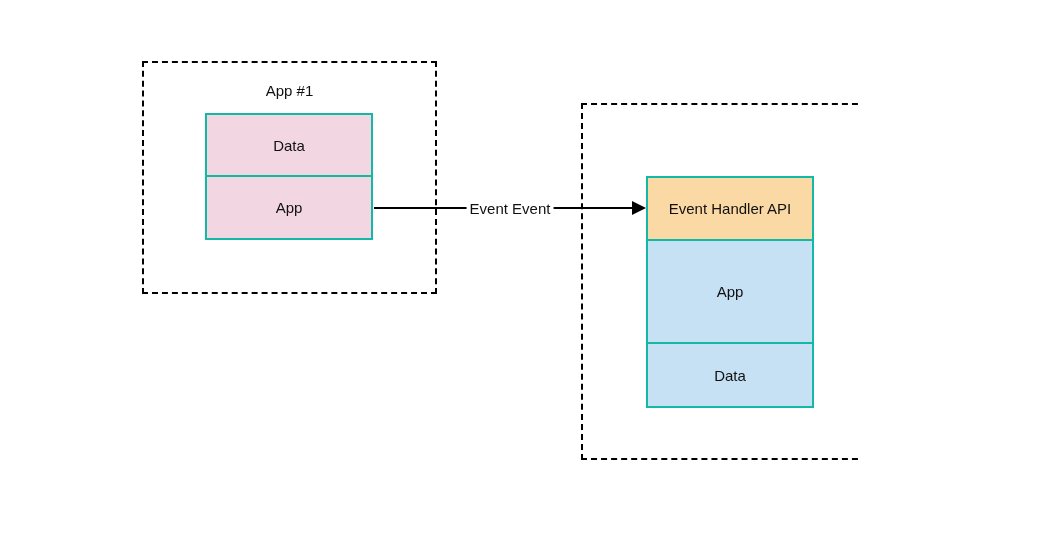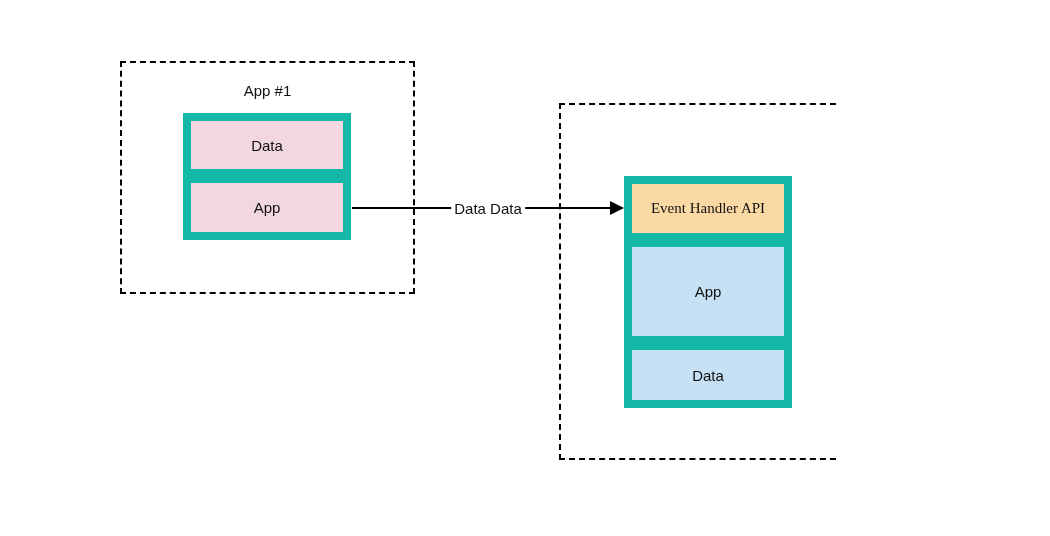--- a/index.html
+++ b/index.html
@@ -4,38 +4,39 @@
 <style>
   html, body { margin: 0; padding: 0; background: #ffffff; }
   .canvas {
     position: relative;
     width: 838px;
     height: 536px;
     background: #ffffff;
     font-family: "Liberation Sans", sans-serif;
     color: #111111;
     overflow: hidden;
+    margin-left: 22px;
   }
   .dashed-container {
     position: absolute;
     box-sizing: border-box;
     border: 2px dashed #000000;
     background: transparent;
   }
   .group-title {
     position: absolute;
     text-align: center;
     font-size: 15px;
     line-height: 18px;
     white-space: nowrap;
   }
   .stack { position: absolute; }
   .cell {
     box-sizing: border-box;
-    border: 8px solid #14b8a6;
+    border: 2px solid #14b8a6;
     display: flex;
     align-items: center;
     justify-content: center;
     font-size: 15px;
     text-align: center;
   }
   .cell + .cell { margin-top: -2px; }
 
   
   .app1-container { left: 120px; top: 61px; width: 295px; height: 233px; }
@@ -44,21 +45,21 @@
   .cell-pink      { background: #f2d7e2; }
   .app1-cell-data { height: 64px; }
   .app1-cell-app  { height: 65px; }
 
   
   .another-container { left: 559px; top: 103px; width: 297px; height: 357px; }
   .another-title     { left: 559px; top: 146px; width: 297px; }
   .another-stack     { left: 624px; top: 176px; width: 168px; }
   .cell-orange       { background: #fbd9a5; }
   .cell-blue         { background: #c6e0f4; }
-  .another-cell-api  { height: 65px; font-family: Liberation Serif, serif; }
+  .another-cell-api  { height: 65px; }
   .another-cell-app  { height: 105px; }
   .another-cell-data { height: 66px; }
 
   
   .arrow-line {
     position: absolute;
     left: 352px; top: 207px;
     width: 260px; height: 0;
     border-top: 2px solid #000000;
   }
@@ -87,21 +88,21 @@
 
   <div class="dashed-container app1-container"></div>
   <div class="group-title app1-title">App #1</div>
   <div class="stack app1-stack">
     <div class="cell cell-pink app1-cell-data">Data</div>
     <div class="cell cell-pink app1-cell-app">App</div>
   </div>
 
   <div class="arrow-line"></div>
   <div class="arrow-head"></div>
-  <div class="arrow-label">Data Data</div>
+  <div class="arrow-label">Event Event</div>
 
   <div class="dashed-container another-container"></div>
   <div class="stack another-stack">
     <div class="cell cell-orange another-cell-api">Event Handler API</div>
     <div class="cell cell-blue another-cell-app">App</div>
     <div class="cell cell-blue another-cell-data">Data</div>
   </div>
 
 </div>
 

